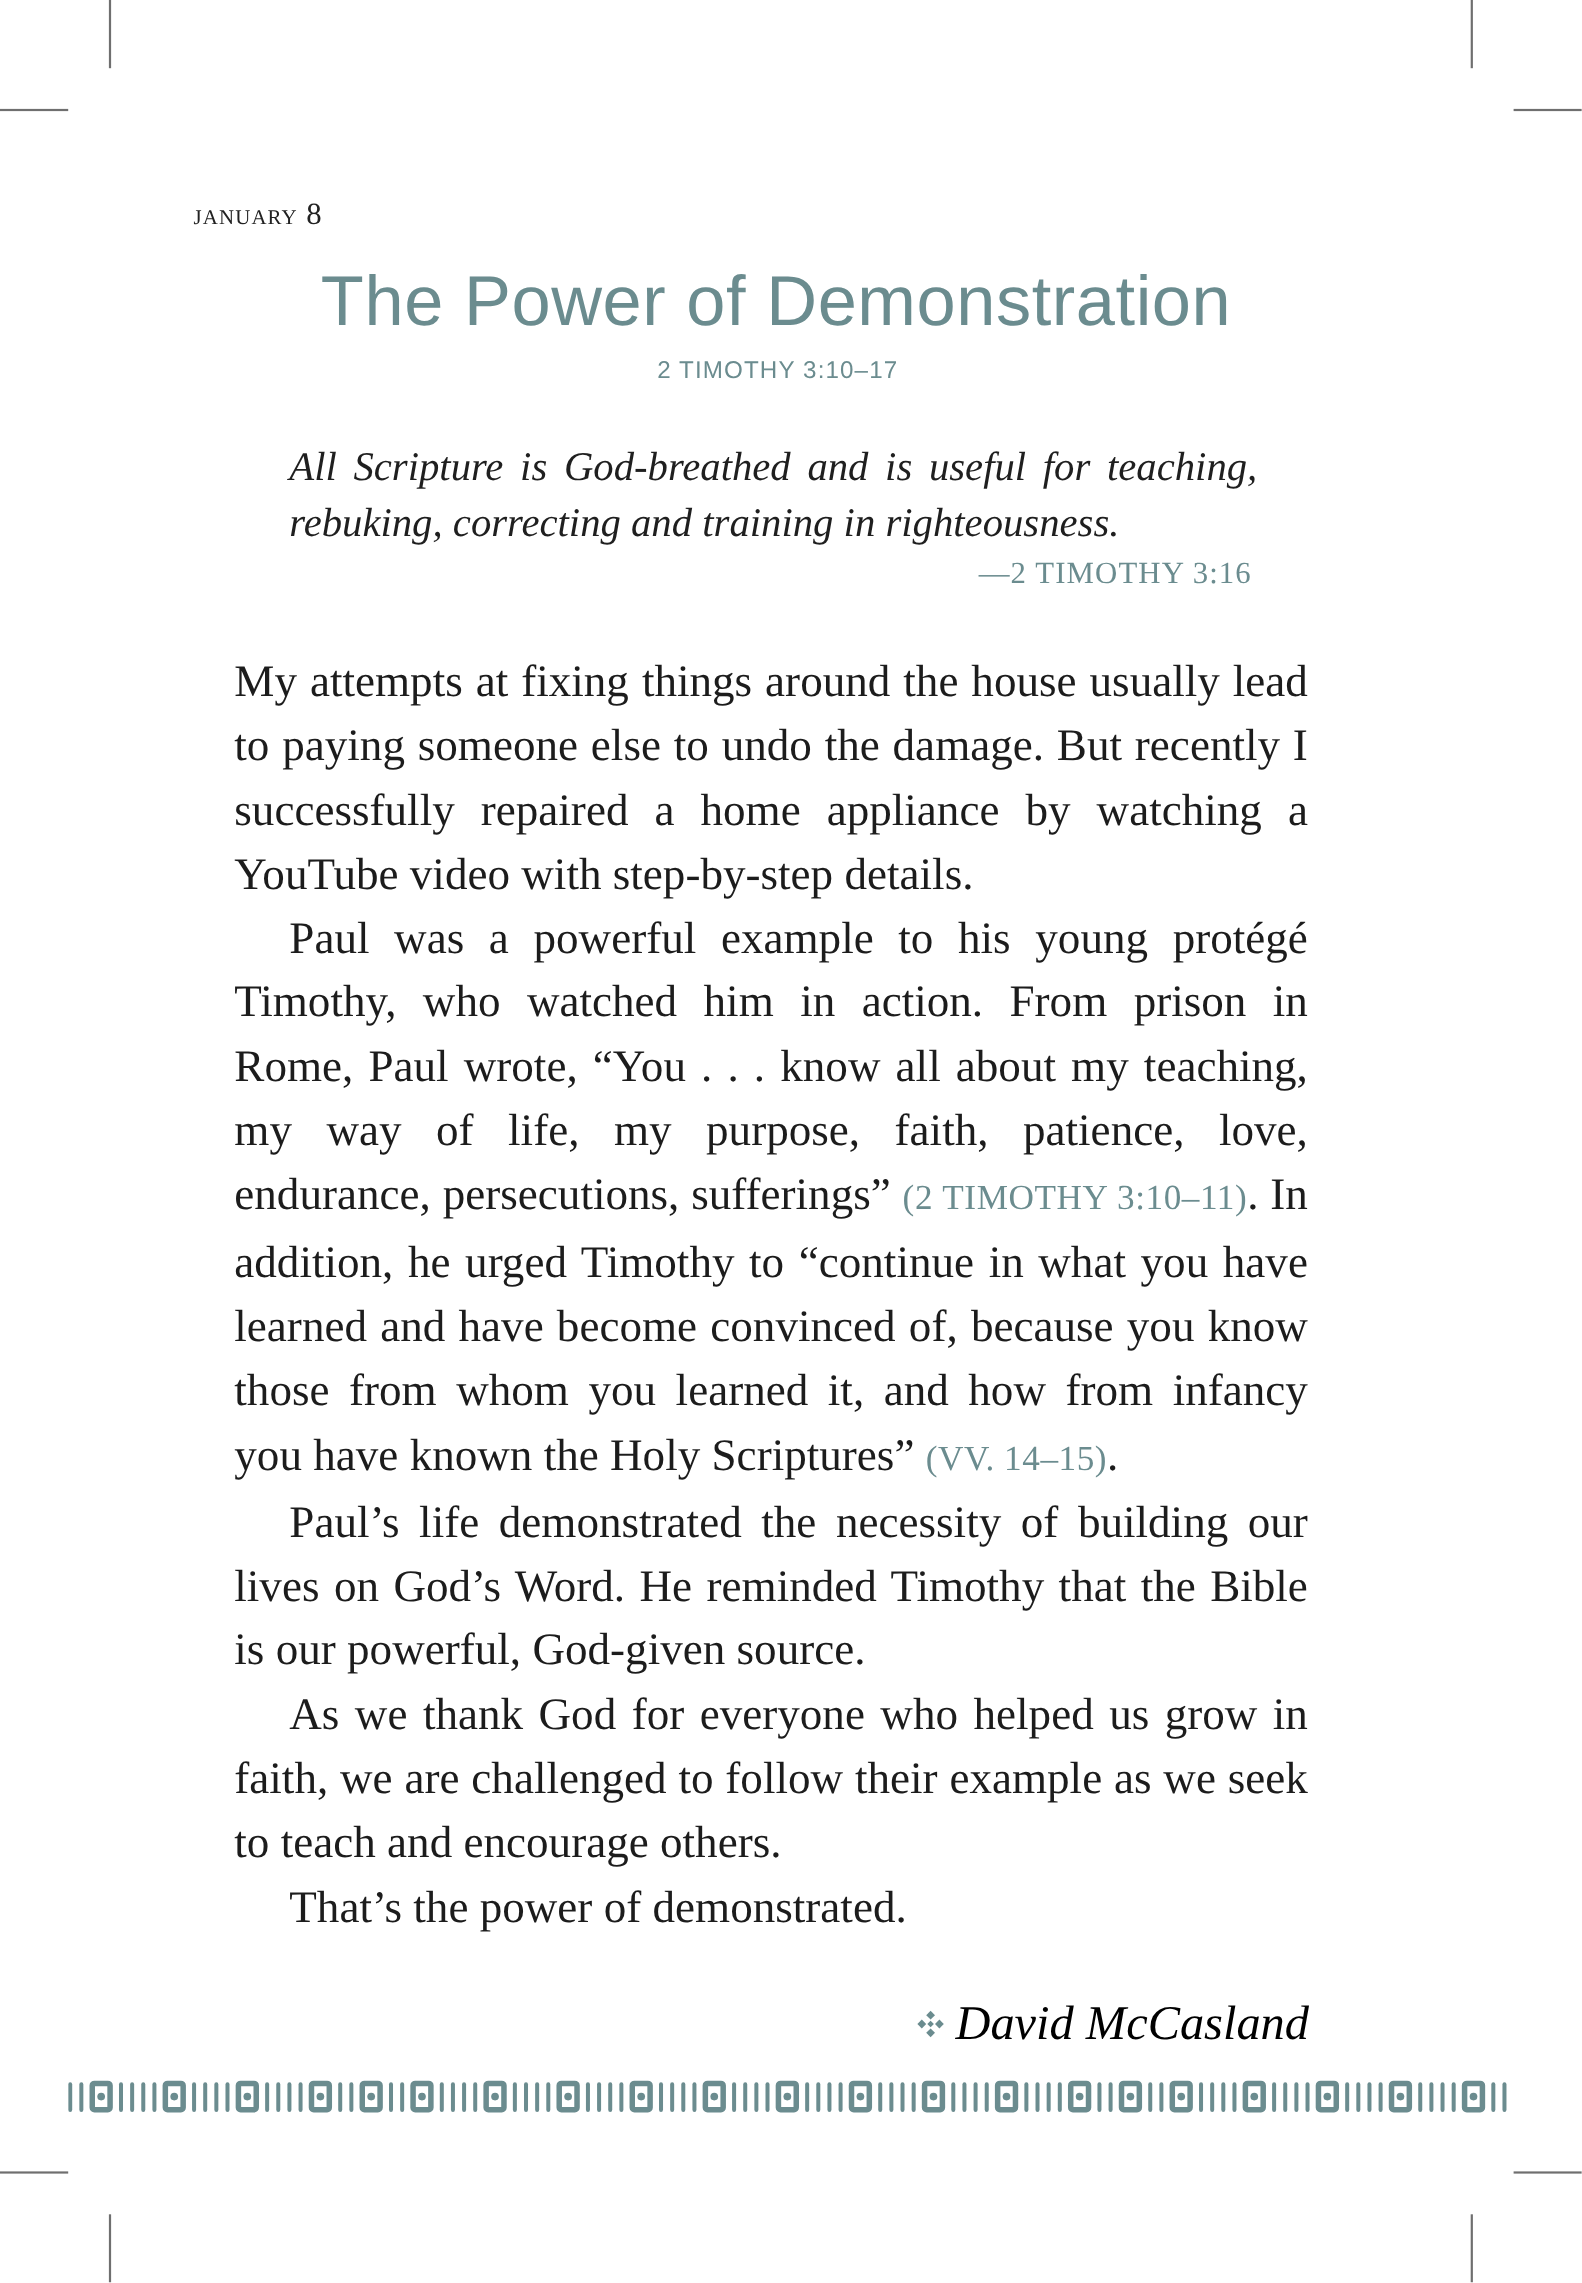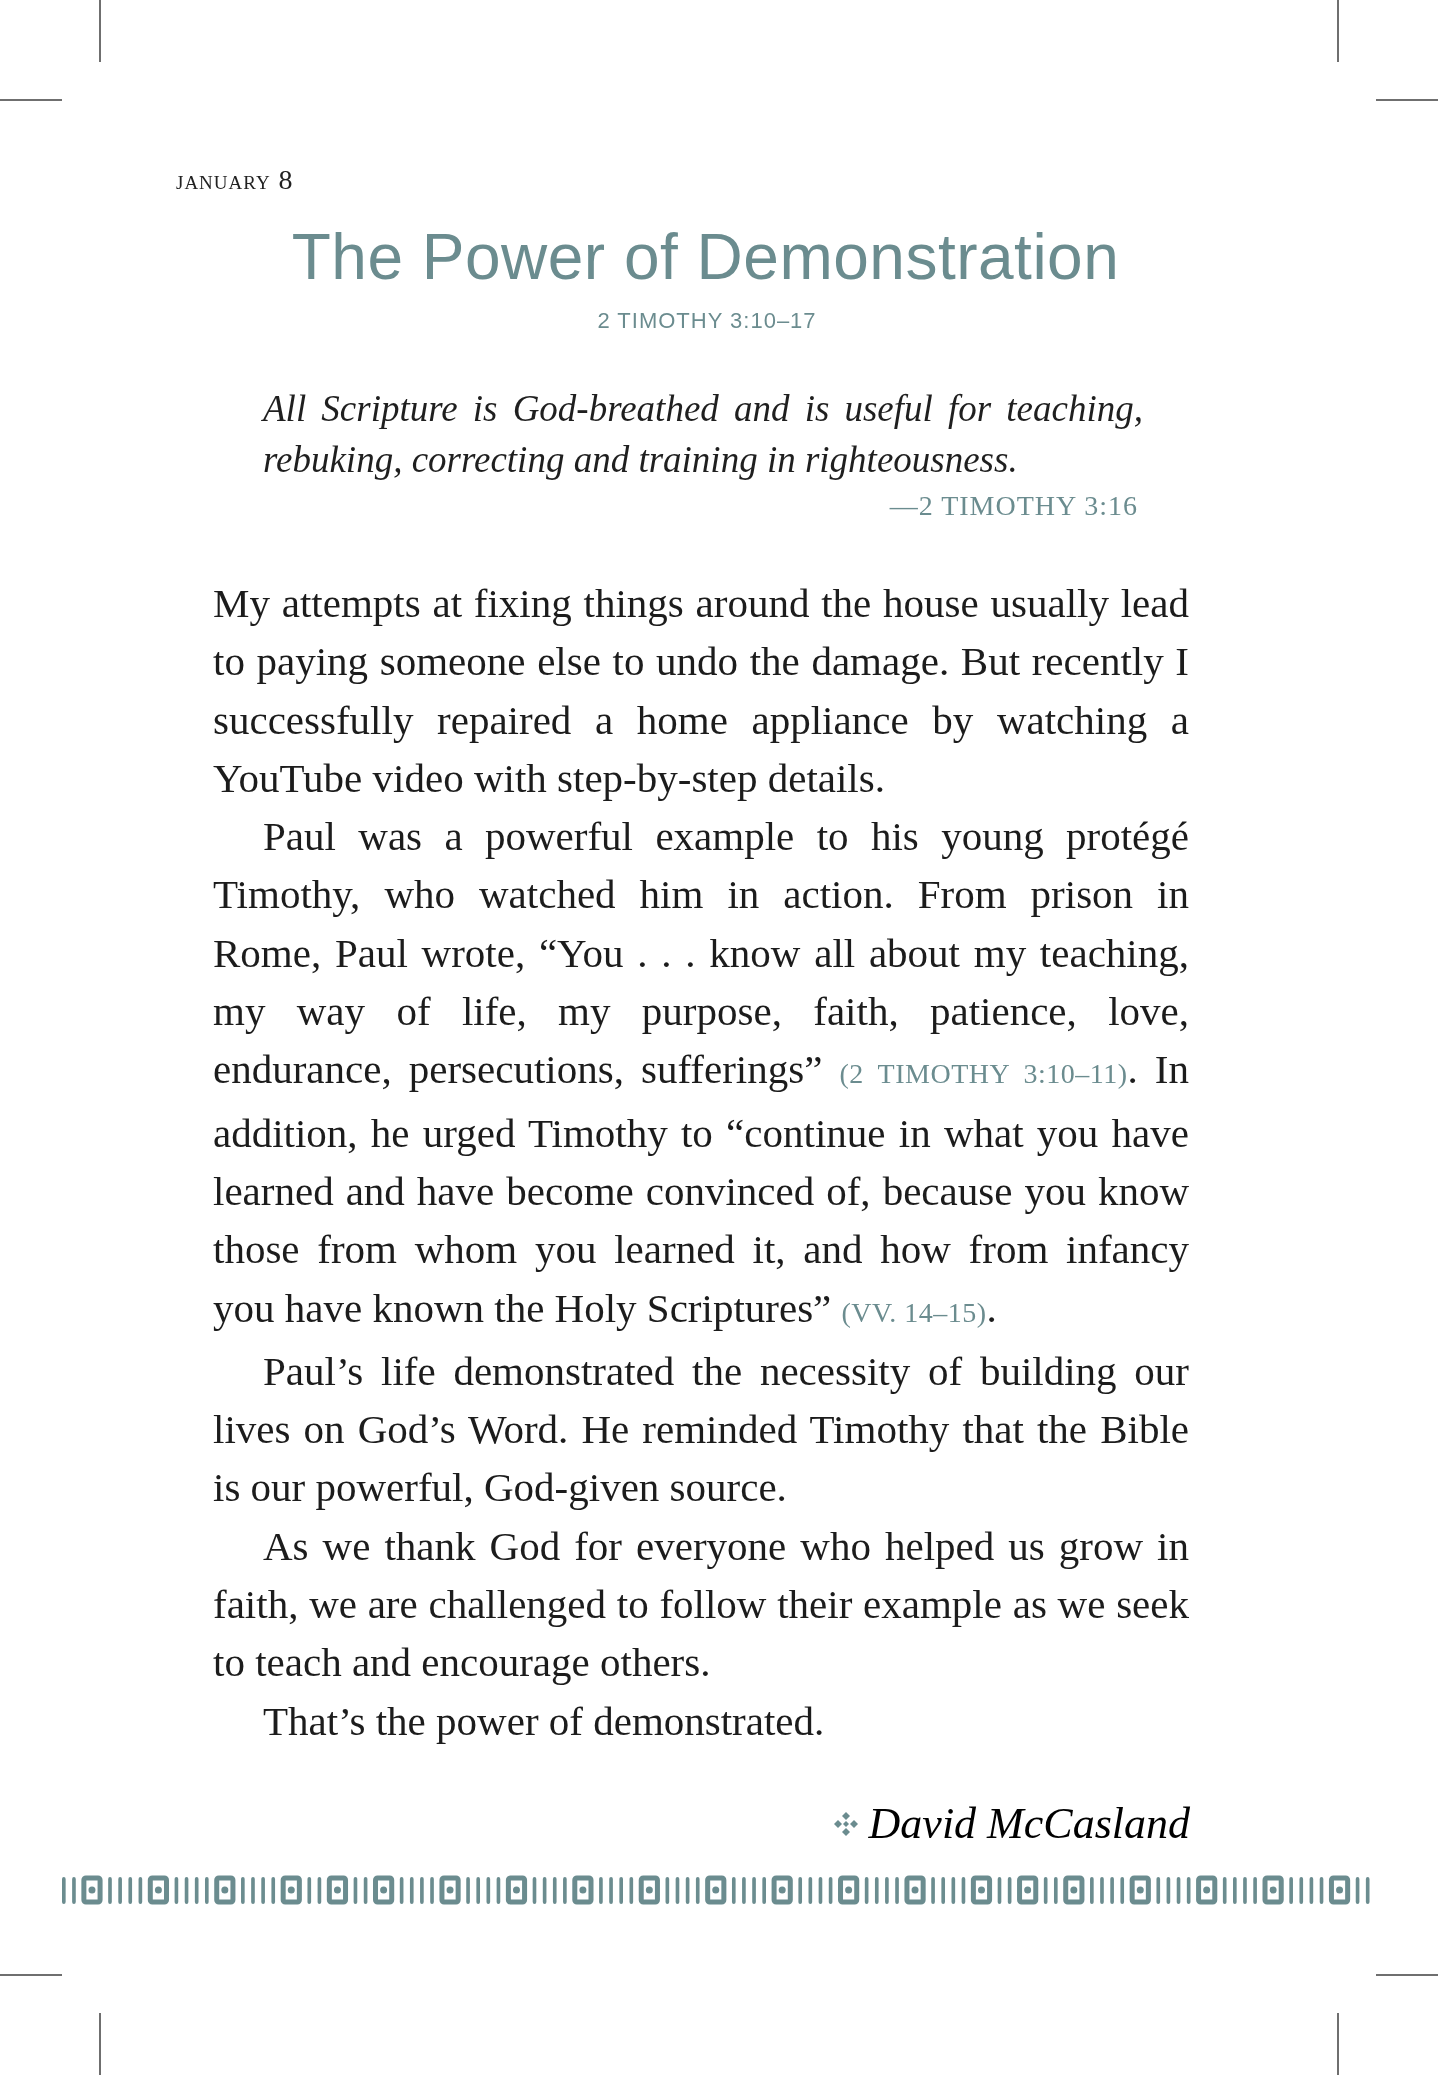--- a/index.html
+++ b/index.html
@@ -3,21 +3,21 @@
   <meta charset="utf-8">
   <style>
     html, body { margin: 0; padding: 0; background: #ffffff; }
     body { width: 1438px; height: 2075px; position: relative; overflow: hidden; }
 
     .crop { position: absolute; background: #6f6f6f; }
     .crop.v { width: 2px; height: 62px; }
     .crop.h { height: 2px; width: 62px; }
 
     .page {
-      position: absolute; left: 0; top: 0; width: 1438px; height: 1470px;
+      position: absolute; left: 0; top: 16px; width: 1438px; height: 1470px;
       font-family: "Liberation Serif", "DejaVu Serif", serif;
       color: #1c1c1c;
     }
 
     .date {
       position: absolute; left: 176px; top: 164px;
       font-family: "Liberation Serif", serif;
       font-size: 27px; letter-spacing: 1px;
       color: #222;
       font-variant: small-caps;
@@ -56,21 +56,21 @@
 
     .body {
       position: absolute; left: 213px; width: 976px; top: 574px;
       font-family: "Liberation Serif", serif;
       font-size: 41px; line-height: 58.3px; color: #1c1c1c;
       text-align: justify;
     }
     .body p { margin: 0; }
     .body p.indent { text-indent: 50px; }
     .body .ref {
-      color: #6b8c8f; font-size: 28px; letter-spacing: 0.5px;
+      color: #6b8c8f; font-size: 32px; letter-spacing: 0.5px;
     }
 
     .signature {
       position: absolute; right: 248px; top: 1798px;
       font-family: "Liberation Serif", serif; font-style: italic;
       font-size: 44px; color: #000000;
       display: flex; align-items: center; gap: 10px;
     }
     .signature .ornament { width: 26px; height: 26px; display: inline-block; }
 

